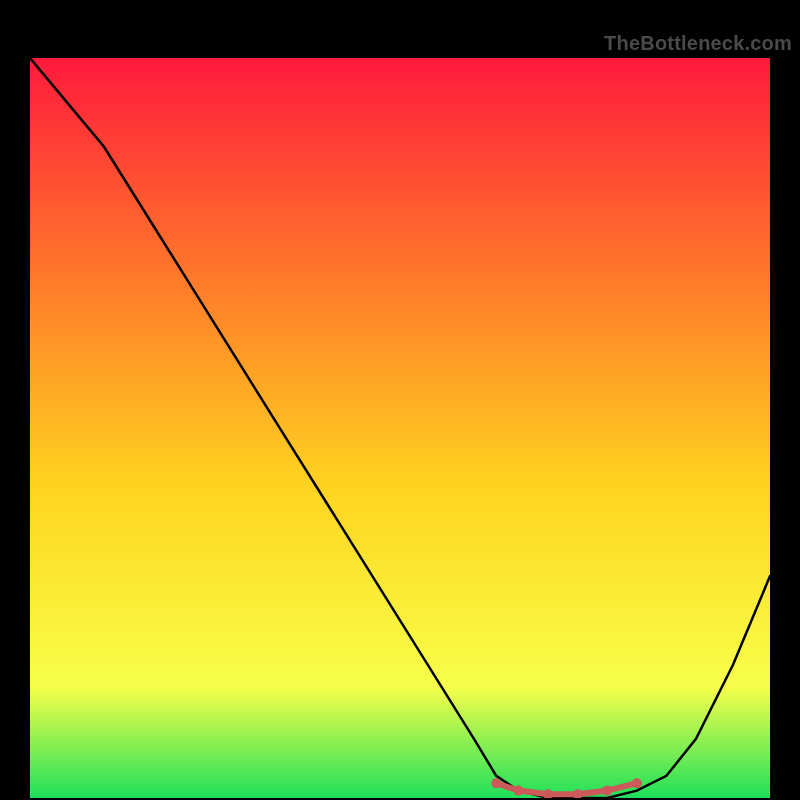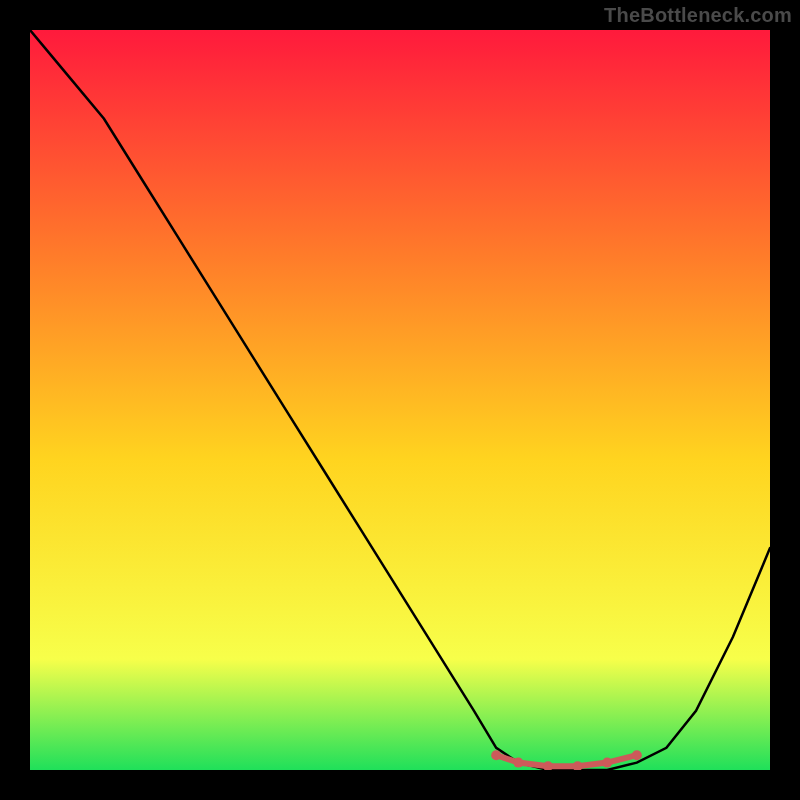--- a/index.html
+++ b/index.html
@@ -9,20 +9,21 @@
     height: 800px;
     background: #000;
     overflow: hidden;
     font-family: Arial, Helvetica, sans-serif;
   }
   .frame {
     position: relative;
     width: 800px;
     height: 667px;
     background: #000;
+    margin-top: 28px;
   }
   .watermark {
     position: absolute;
     top: 4px;
     right: 8px;
     color: #4a4a4a;
     font-size: 20px;
     font-weight: bold;
     letter-spacing: 0.2px;
     z-index: 5;

